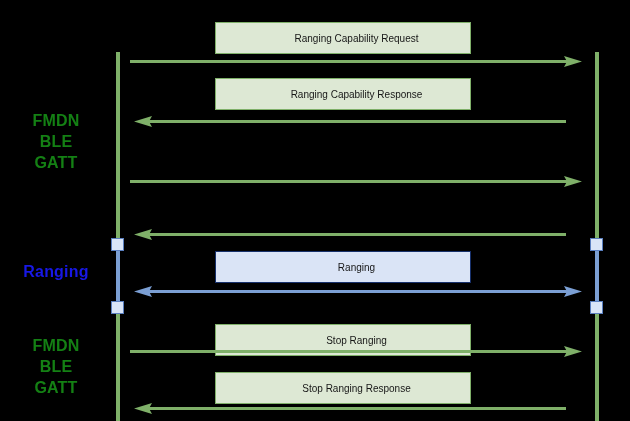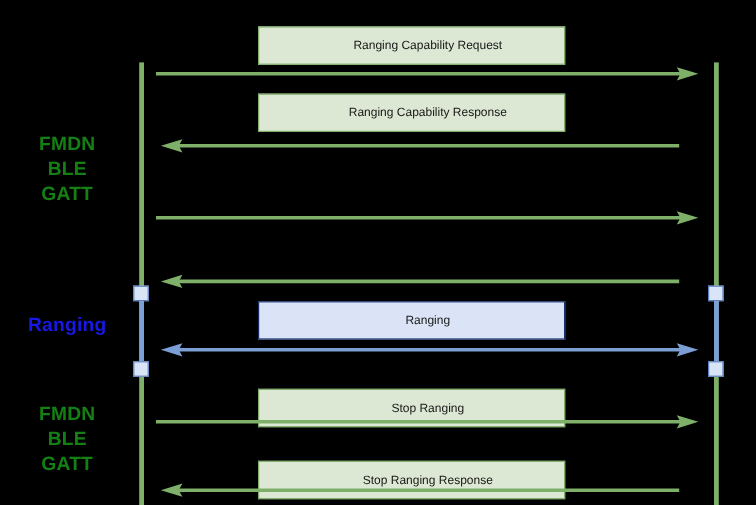--- a/index.html
+++ b/index.html
@@ -109,21 +109,21 @@
   </div>
 
   <div class="msgbox green" style="top:312px;margin-top:12px;">Stop Ranging</div>
   <div class="arrow" style="left:130px;top:346px;width:452px;">
     <svg width="452" height="11" viewBox="0 0 452 11">
       <line x1="0" y1="5.5" x2="440" y2="5.5" stroke="#7fb069" stroke-width="3"></line>
       <polygon points="452,5.5 434,0 437,5.5 434,11" fill="#7fb069"></polygon>
     </svg>
   </div>
 
-  <div class="msgbox green" style="top:384px;">Stop Ranging Response</div>
+  <div class="msgbox green" style="top:372px;">Stop Ranging Response</div>
   <div class="arrow" style="left:134px;top:403px;width:432px;">
     <svg width="432" height="11" viewBox="0 0 432 11">
       <line x1="12" y1="5.5" x2="432" y2="5.5" stroke="#7fb069" stroke-width="3"></line>
       <polygon points="0,5.5 18,0 15,5.5 18,11" fill="#7fb069"></polygon>
     </svg>
   </div>
 
 </div>
 
 </body></html>

